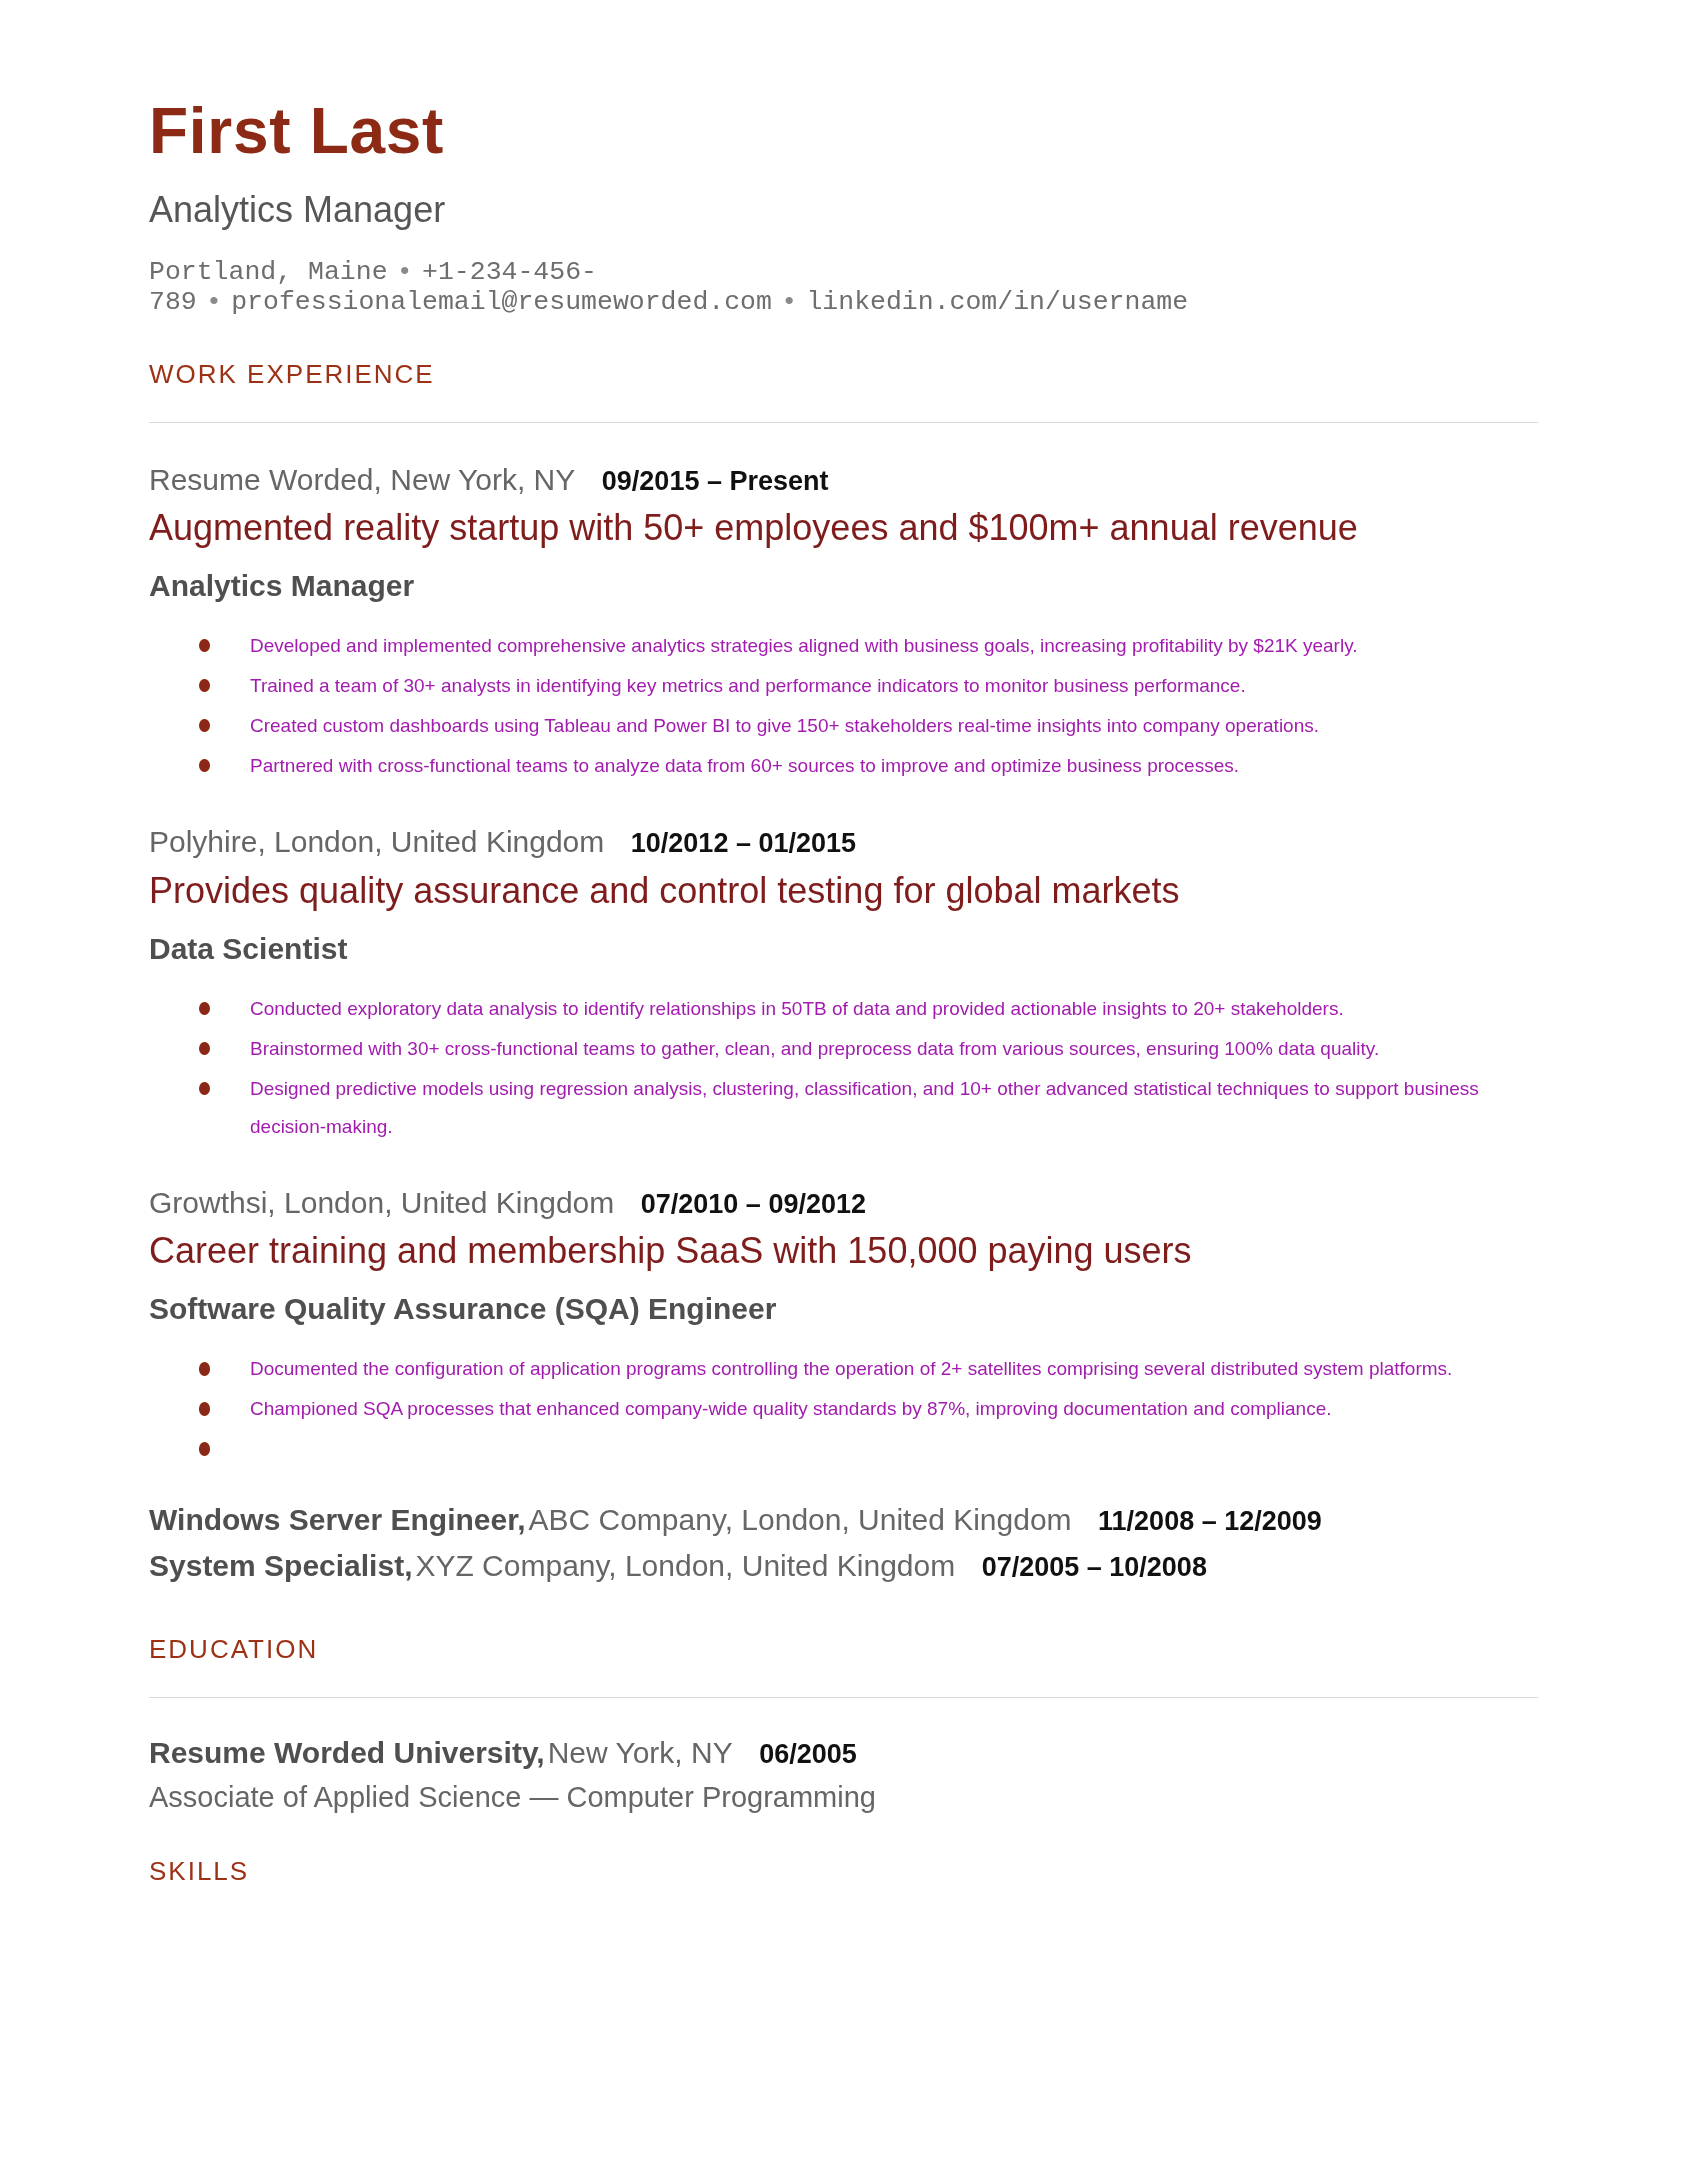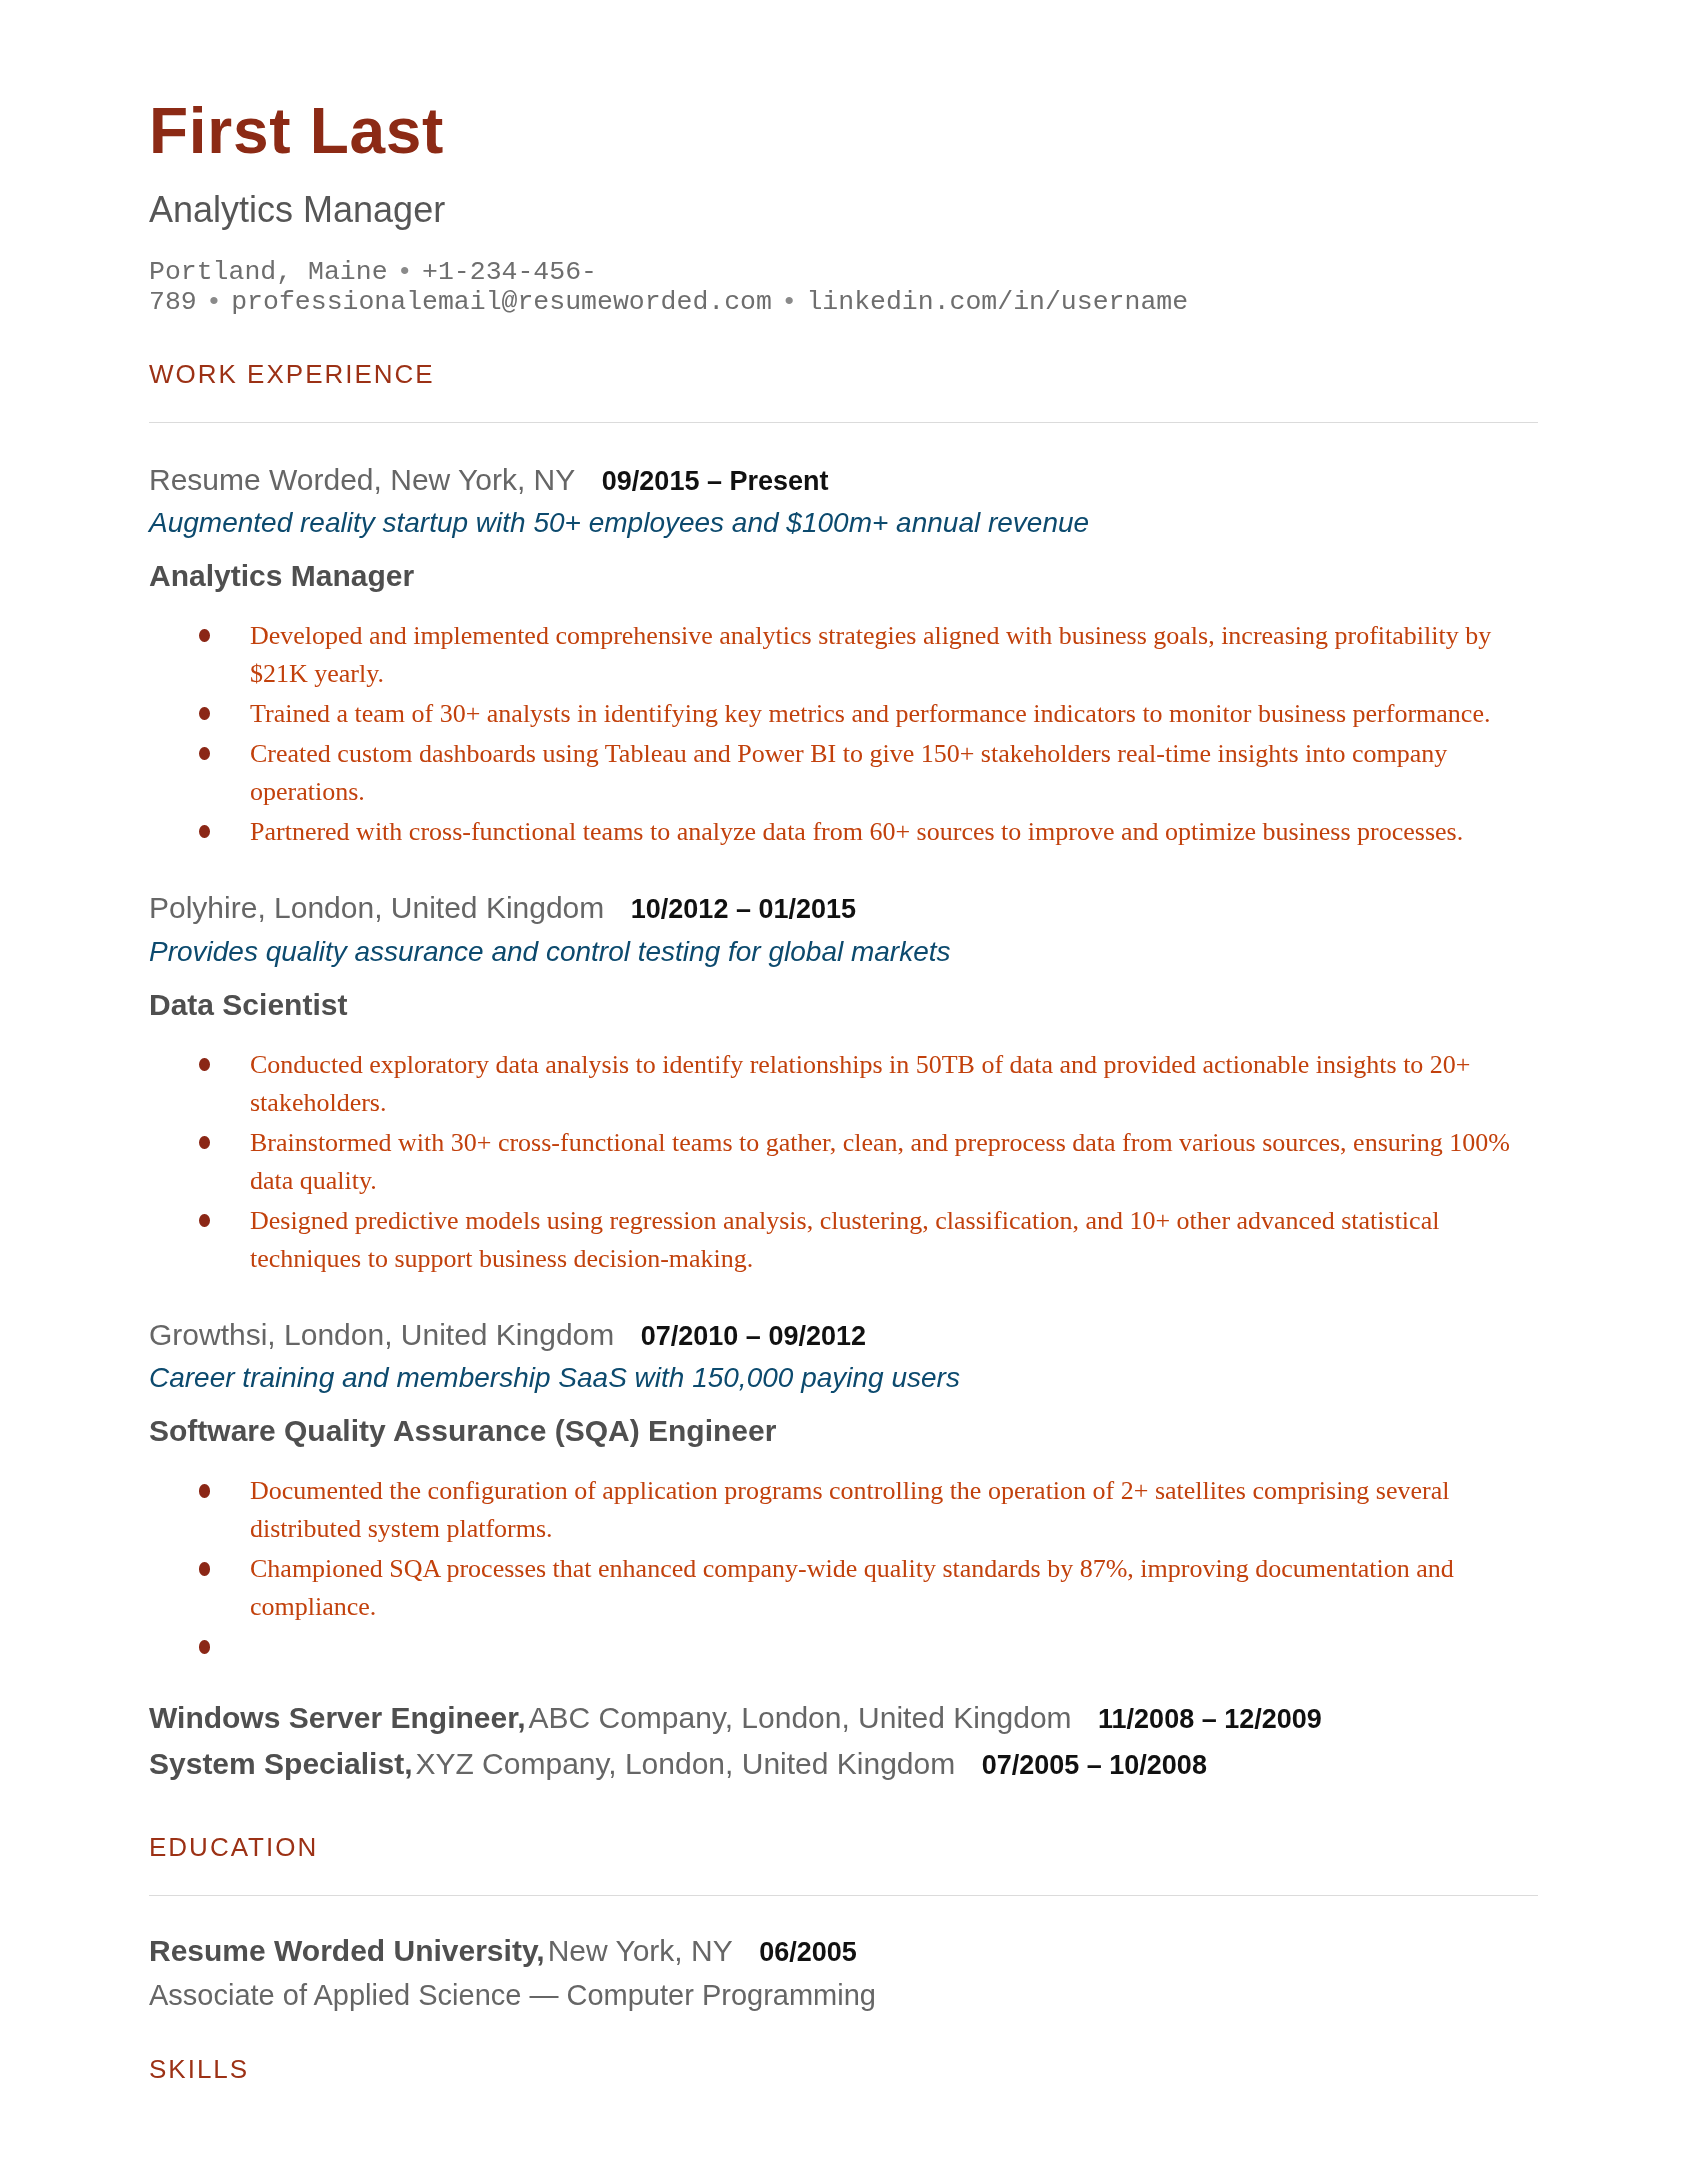--- a/index.html
+++ b/index.html
@@ -63,42 +63,40 @@
   }
   .dates {
     font-size: 27px;
     font-weight: 600;
     color: #111111;
     white-space: nowrap;
     margin-left: 26.5px;
   }
   .job-desc {
     margin-top: 10.6px;
-    font-size: 28px;
-    font-style: italic;
-    color: #0c4a6e;
+    font-size: 36px;
+    color: #7f1d1d;
   }
   .job-title {
     margin-top: 20px;
     font-size: 30px;
     font-weight: 700;
     color: #4F4F4F;
   }
   ul.bullets {
     list-style: none;
     margin-top: 24px;
   }
   ul.bullets li {
     position: relative;
     padding-left: 101px;
-    font-size: 26px;
+    font-size: 19px;
     line-height: 38px;
-    color: #c2410c;
+    color: #a21caf;
     margin-bottom: 2px;
-    font-family: Liberation Serif, serif;
   }
   .dot {
     position: absolute;
     left: 50px;
     top: 12px;
     width: 10.6px;
     height: 13.2px;
     border-radius: 50%;
     background: #8B2716;
   }

